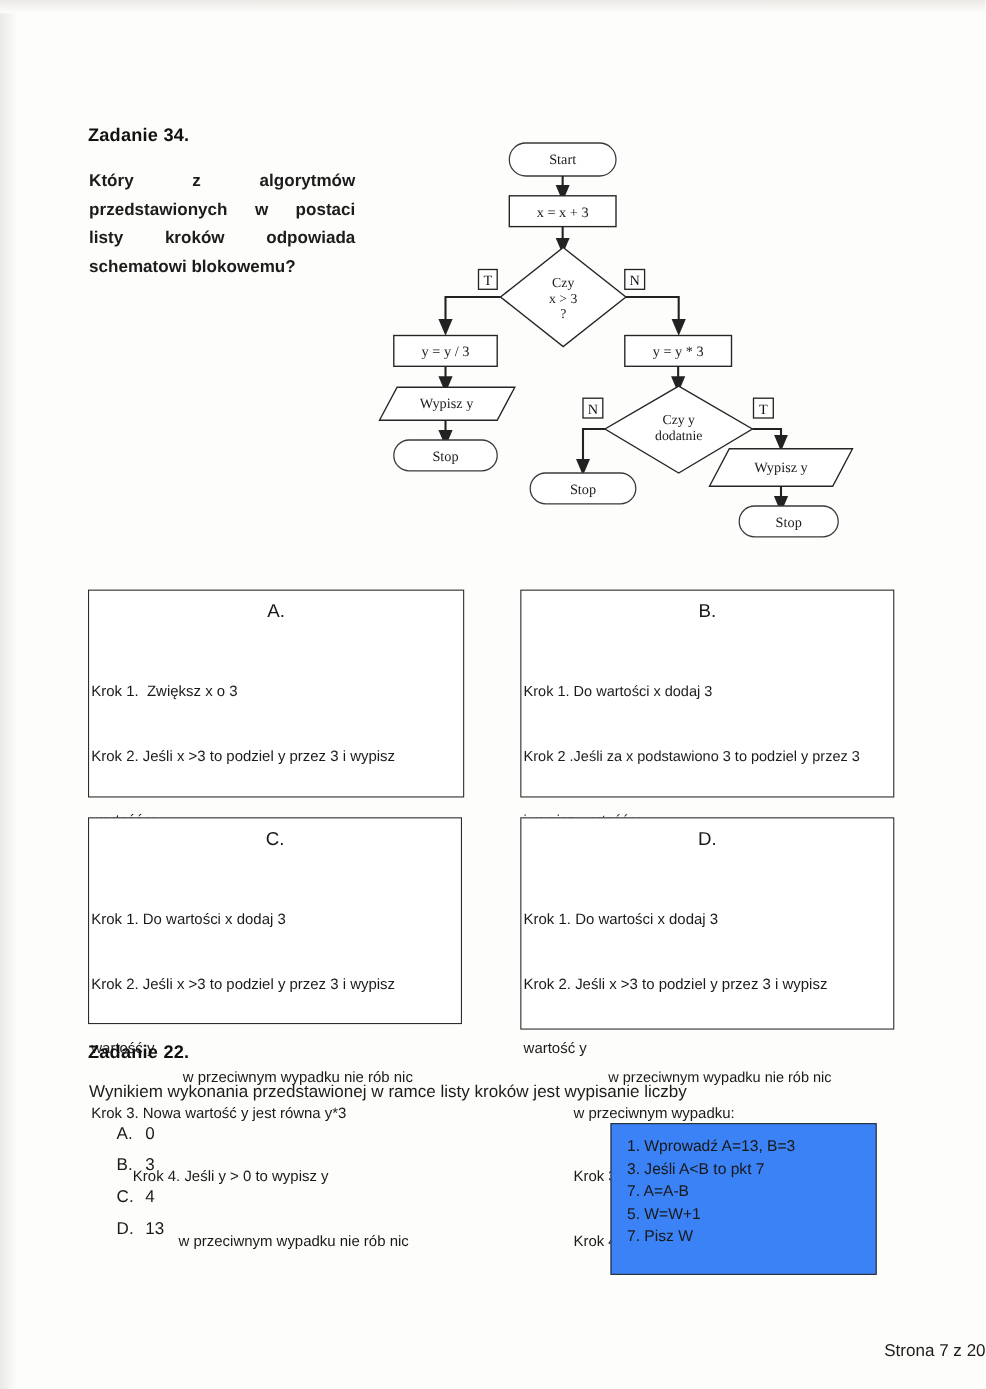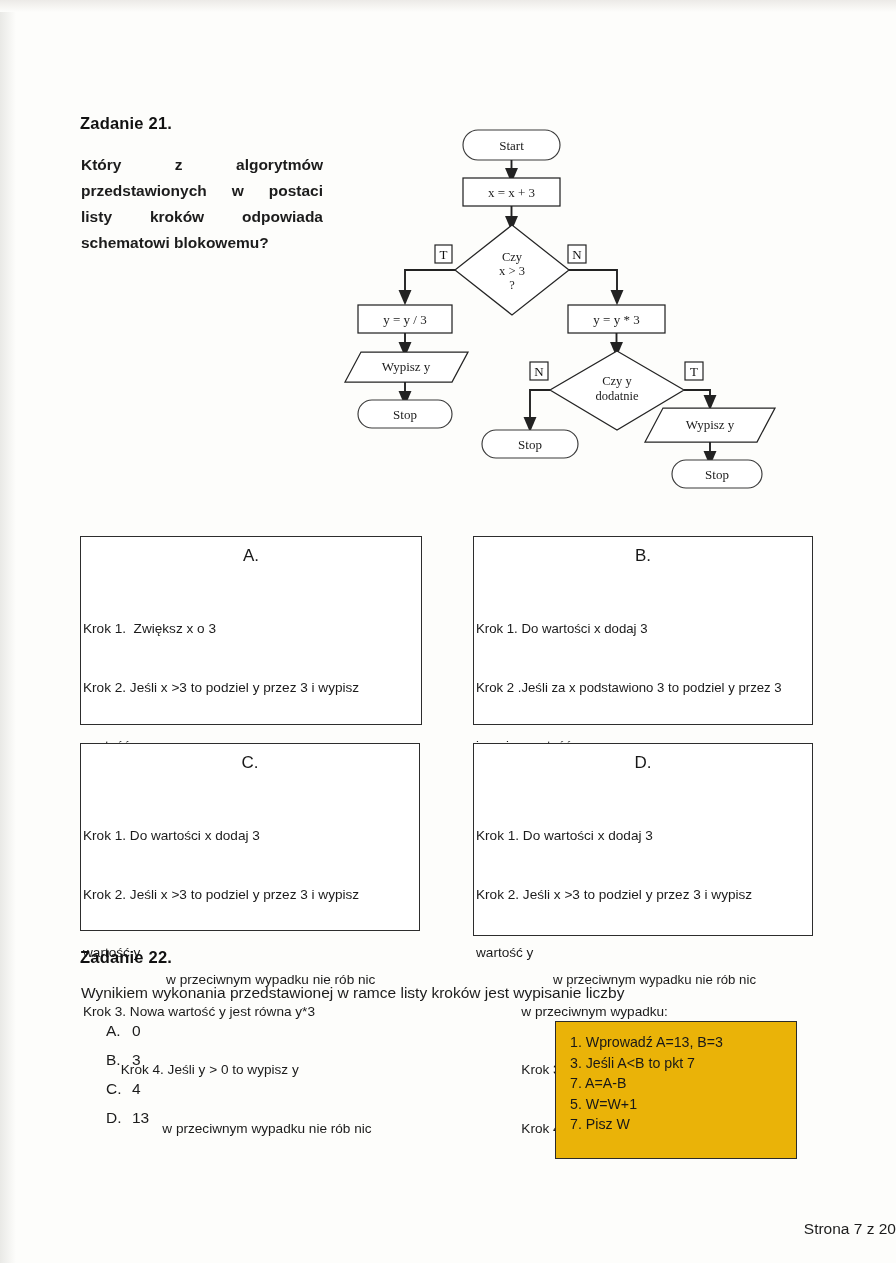--- a/index.html
+++ b/index.html
@@ -129,21 +129,21 @@
     line-height: 29px;
     color: #1b1b1b;
   }
   .q22-options div { display: flex; }
   .opt-letter { width: 26px; }
   .opt-value { }
 
   #krok-box {
     position: absolute;
     border: 1.4px solid #2b2b2b;
-    background: #eab308;
+    background: #3b82f6;
     box-sizing: border-box;
   }
   #krok-box .krok-lines {
     font-size: 14.2px;
     line-height: 20.5px;
     color: #181818;
     padding: 10px 0 10px 14px;
   }
 
   #footer {
@@ -155,21 +155,21 @@
   }
 </style>
 </head>
 <body>
 
 <div id="page">
 
   <div id="scan-left-edge"></div>
   <div id="scan-top-edge"></div>
 
-  <div class="zadanie-head" style="left:80px; top:114px;">Zadanie 21.</div>
+  <div class="zadanie-head" style="left:80px; top:114px;">Zadanie 34.</div>
 
   <div class="q-body q21-text" style="left:81px; top:152px;font-weight:bold;">
     <span>Który z algorytmów</span>
     <span>przedstawionych w postaci</span>
     <span>listy kroków odpowiada</span>
     <span style="text-align-last:left;">schematowi blokowemu?</span>
   </div>
 
   <div id="flowchart">
     <svg width="470" height="380" viewBox="0 0 470 380" xmlns="http://www.w3.org/2000/svg">

